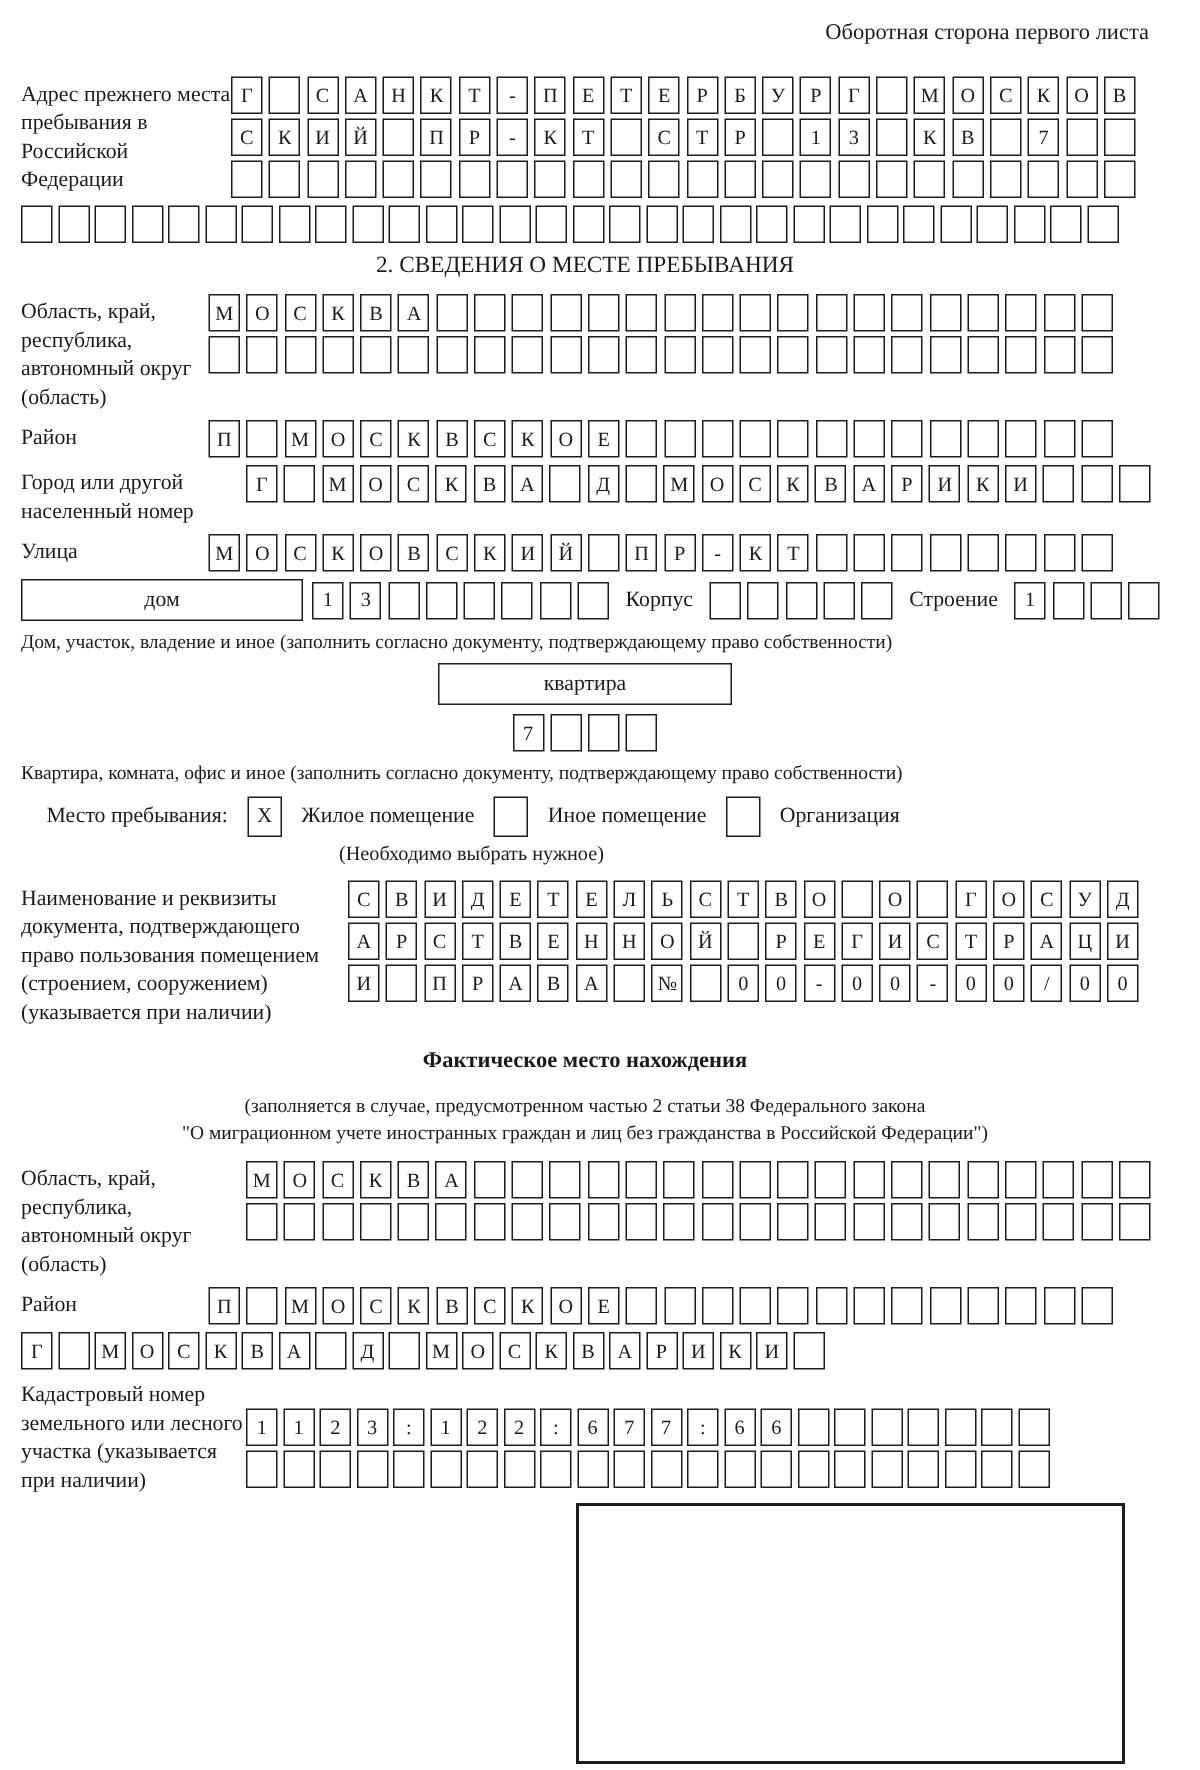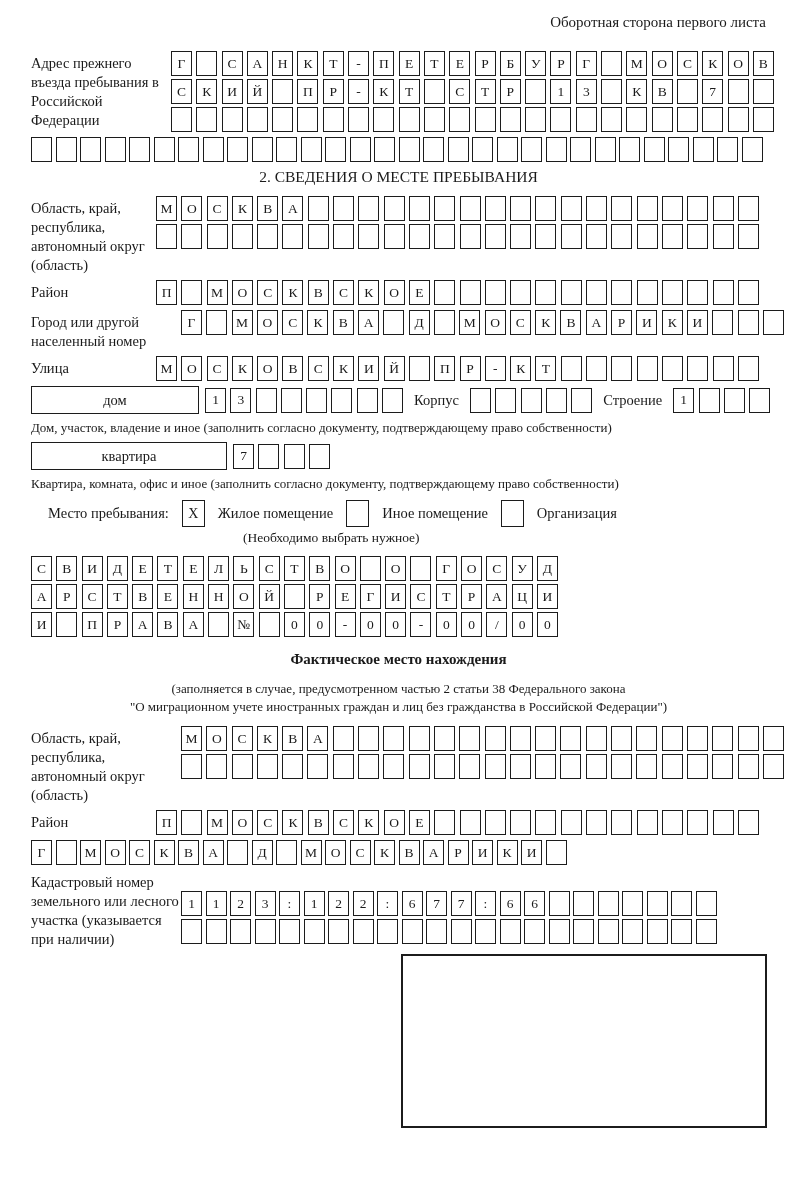--- a/index.html
+++ b/index.html
@@ -2,21 +2,21 @@
 <html><head>
 <meta charset="utf-8">
 <style>
   * { margin:0; padding:0; box-sizing:border-box; }
   html,body { background:#ffffff; }
   body {
     width:800px; height:1180px;
     font-family:"Liberation Serif","DejaVu Serif",serif;
     color:#1a1a1a;
   }
-  .page { width:800px; height:1180px; padding:14px 34px 0 31px; overflow:hidden; }
+  .page { width:800px; height:1180px; padding:14px 34px 0 14px; overflow:hidden; }
 
   .top-note { text-align:right; font-size:15px; margin-bottom:20px; }
 
   .field-row { display:flex; align-items:flex-start; margin-bottom:5px; }
   .lbl { font-size:14.5px; line-height:19px; flex:none; padding-top:3px; }
   .lbl-addr { width:140px; }
   .lbl-oblast { width:125px; }
   .lbl-raion { width:125px; }
   .lbl-gorod { width:150px; }
   .lbl-ulitsa { width:125px; }
@@ -44,25 +44,25 @@
 
   .sec-title { text-align:center; font-size:15.5px; font-weight:normal; margin:6px 0 10px 0; }
   .fact-title { text-align:center; font-size:15px; font-weight:bold; margin:0 0 12px 0; }
 
   .dom-row { display:flex; align-items:center; gap:6px; margin:3px 0 5px 0; }
   .label-box {
     border:1.8px solid #1c1c1c; height:28px;
     display:flex; align-items:center; justify-content:center;
     font-size:14.5px; flex:none;
   }
-  .label-box.dom { width:168px; }
+  .label-box.dom { width:188px; }
   .label-box.kvartira { width:196px; }
   .inline-lbl { font-size:14.5px; padding:0 5px; flex:none; }
 
-  .kv-row { display:flex; align-items:center; gap:6px; margin:4px 0 5px 0; }
+  .kv-row { display:flex; align-items:center; gap:6px; margin:4px 0 5px 0;flex-direction:column; }
 
   .mesto-row { display:flex; align-items:center; gap:13px; margin:8px 0 3px 17px; }
   .mesto-row .lbl-inline { font-size:14.5px; flex:none; }
   .checkbox { width:23px; height:27px; font-size:14px; }
   .opt { display:flex; align-items:center; gap:13px; }
   .opt-label { font-size:14.5px; }
   .mesto-note { font-size:13.5px; margin:0 0 10px 212px; }
 
   .doc-row { margin-top:6px; margin-bottom:14px; }
 
@@ -75,21 +75,21 @@
   .stamp-box { width:366px; height:174px; border:2px solid #1c1c1c; }
 </style>
 </head>
 <body>
 
 <div class="page">
 
   <div class="top-note">Оборотная сторона первого листа</div>
 
   <div class="field-row">
-    <div class="lbl lbl-addr">Адрес прежнего въезда пребывания в Российской Федерации</div>
+    <div class="lbl lbl-addr">Адрес прежнего места пребывания в Российской Федерации</div>
     <div class="rows">
       <div class="boxrow">
           <span class="cell">Г</span>
           <span class="cell"></span>
           <span class="cell">С</span>
           <span class="cell">А</span>
           <span class="cell">Н</span>
           <span class="cell">К</span>
           <span class="cell">Т</span>
           <span class="cell">-</span>
@@ -399,20 +399,21 @@
       <span class="opt-label">Иное помещение</span>
     </div>
     <div class="opt">
       <span class="cell checkbox"></span>
       <span class="opt-label">Организация</span>
     </div>
   </div>
   <div class="mesto-note">(Необходимо выбрать нужное)</div>
 
   <div class="field-row doc-row">
+    <div class="lbl lbl-doc">Наименование и реквизиты документа, подтверждающего право пользования помещением (строением, сооружением) (указывается при наличии)</div>
     <div class="rows">
       <div class="boxrow">
           <span class="cell">С</span>
           <span class="cell">В</span>
           <span class="cell">И</span>
           <span class="cell">Д</span>
           <span class="cell">Е</span>
           <span class="cell">Т</span>
           <span class="cell">Е</span>
           <span class="cell">Л</span>

